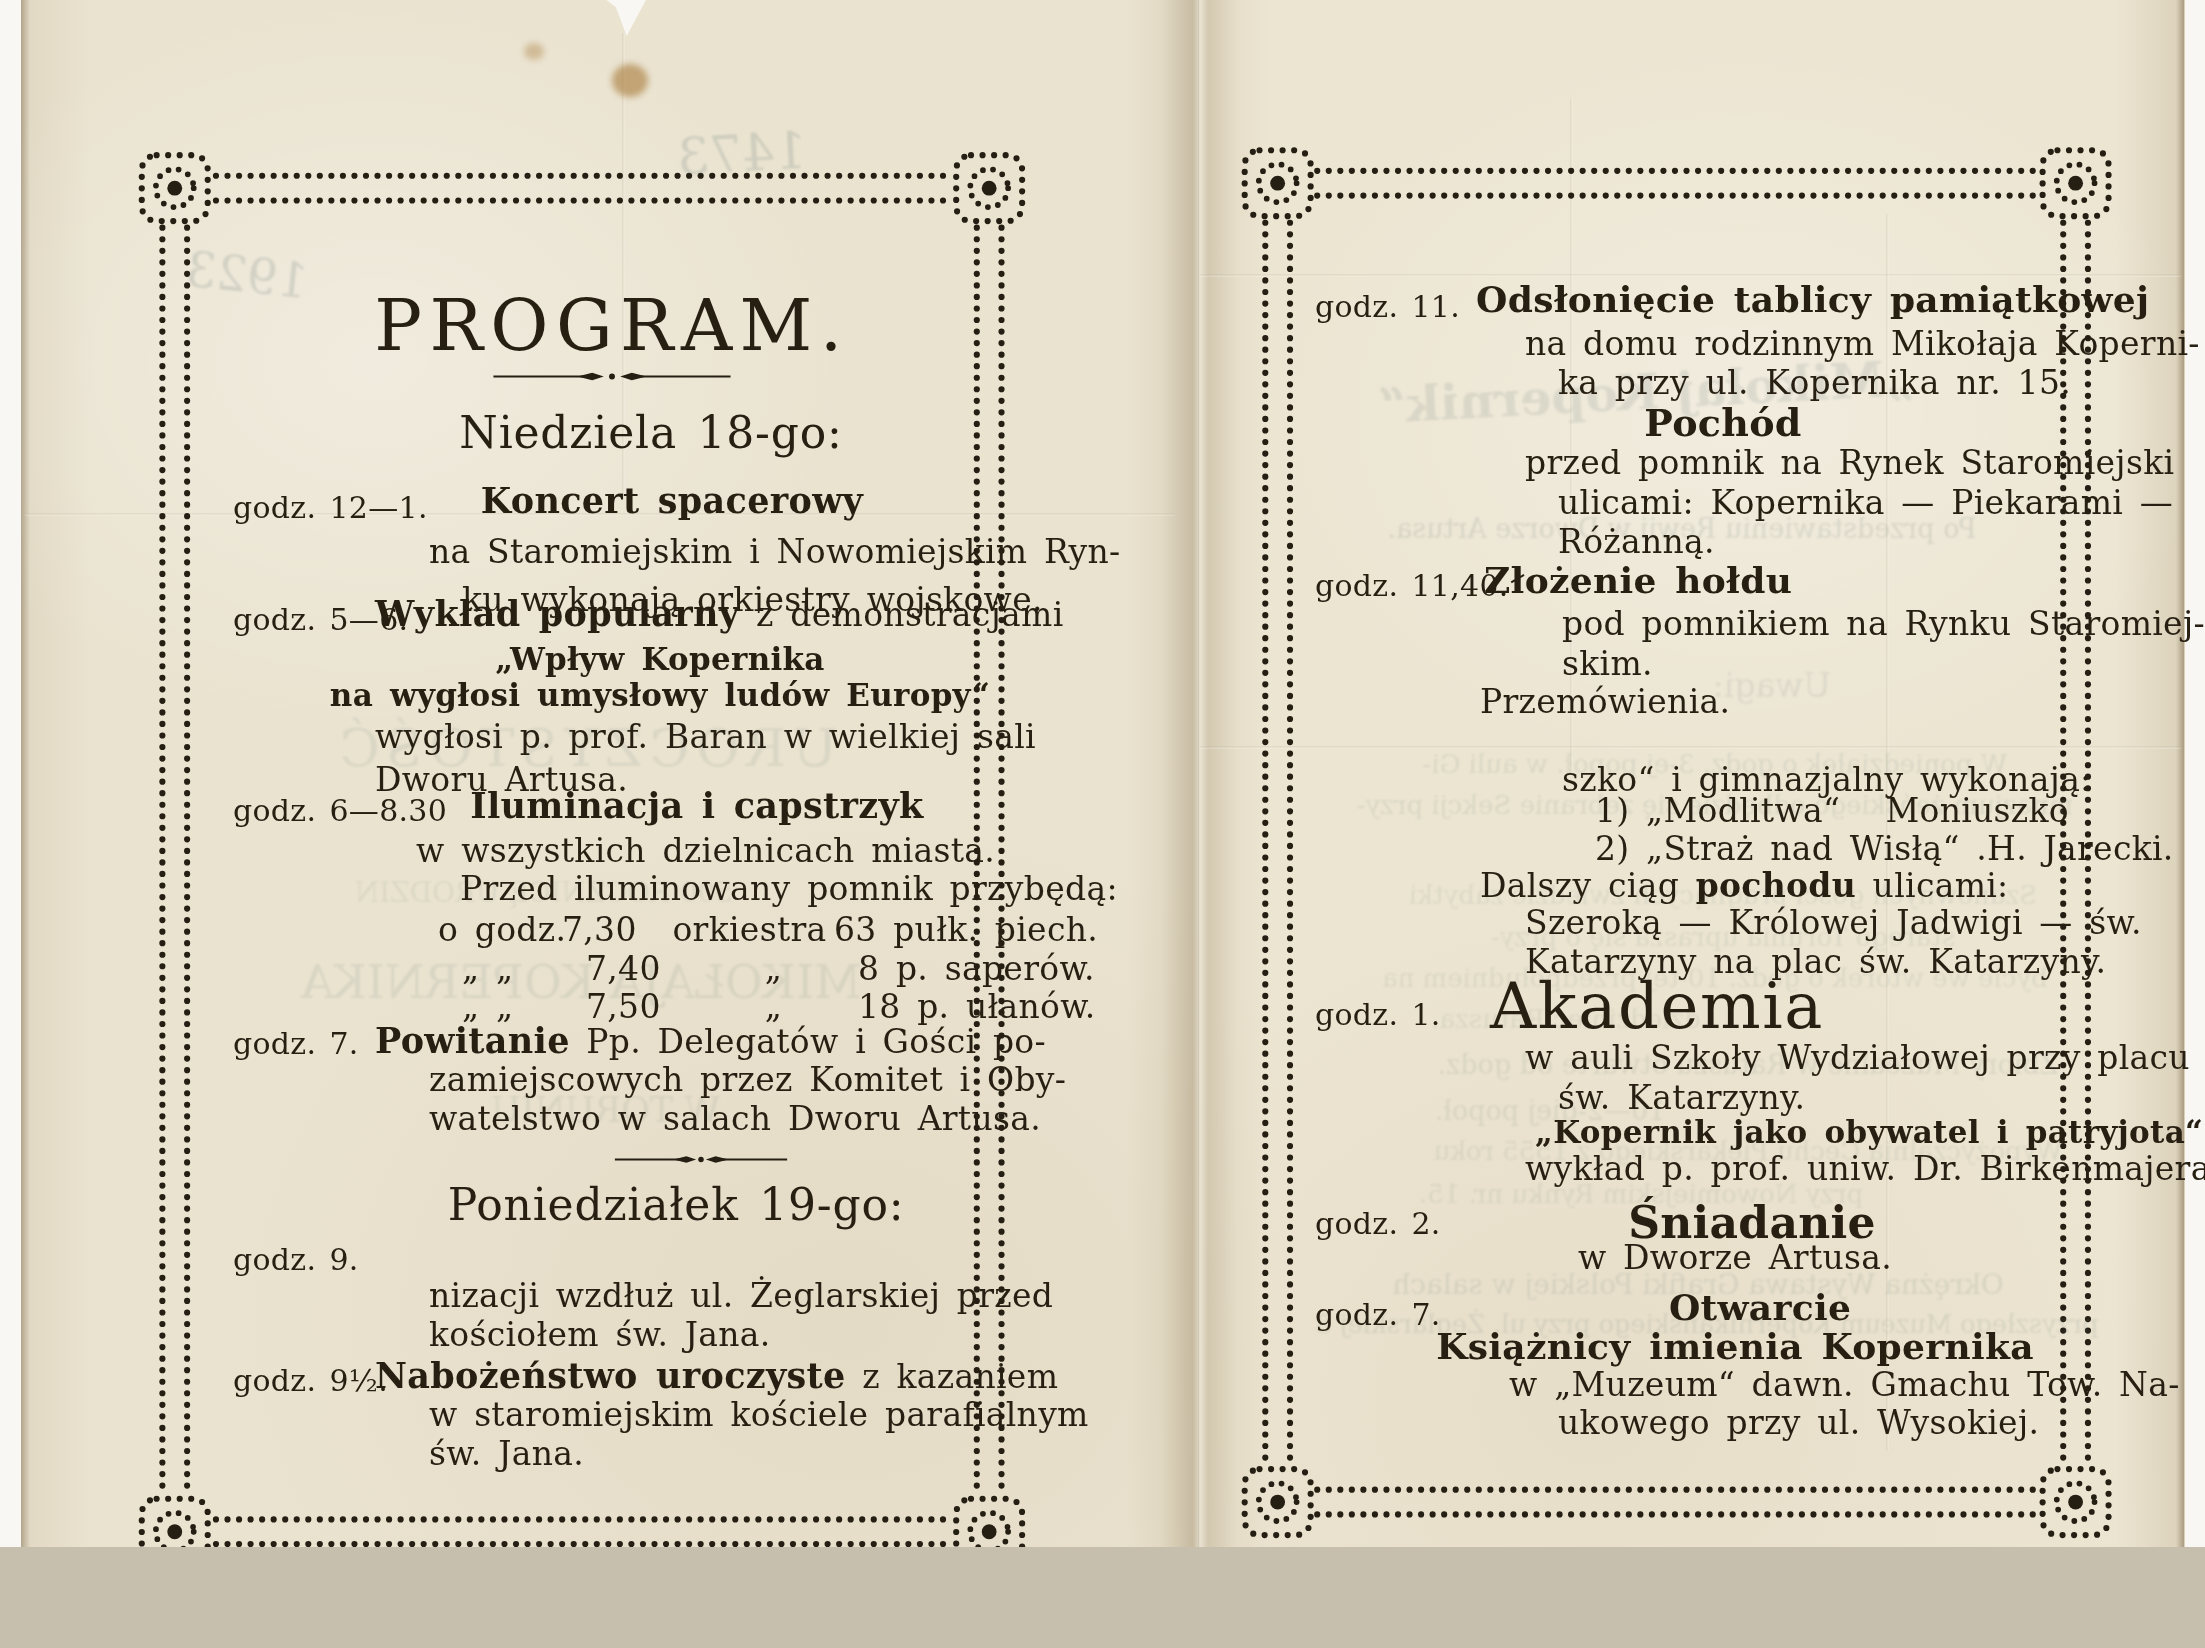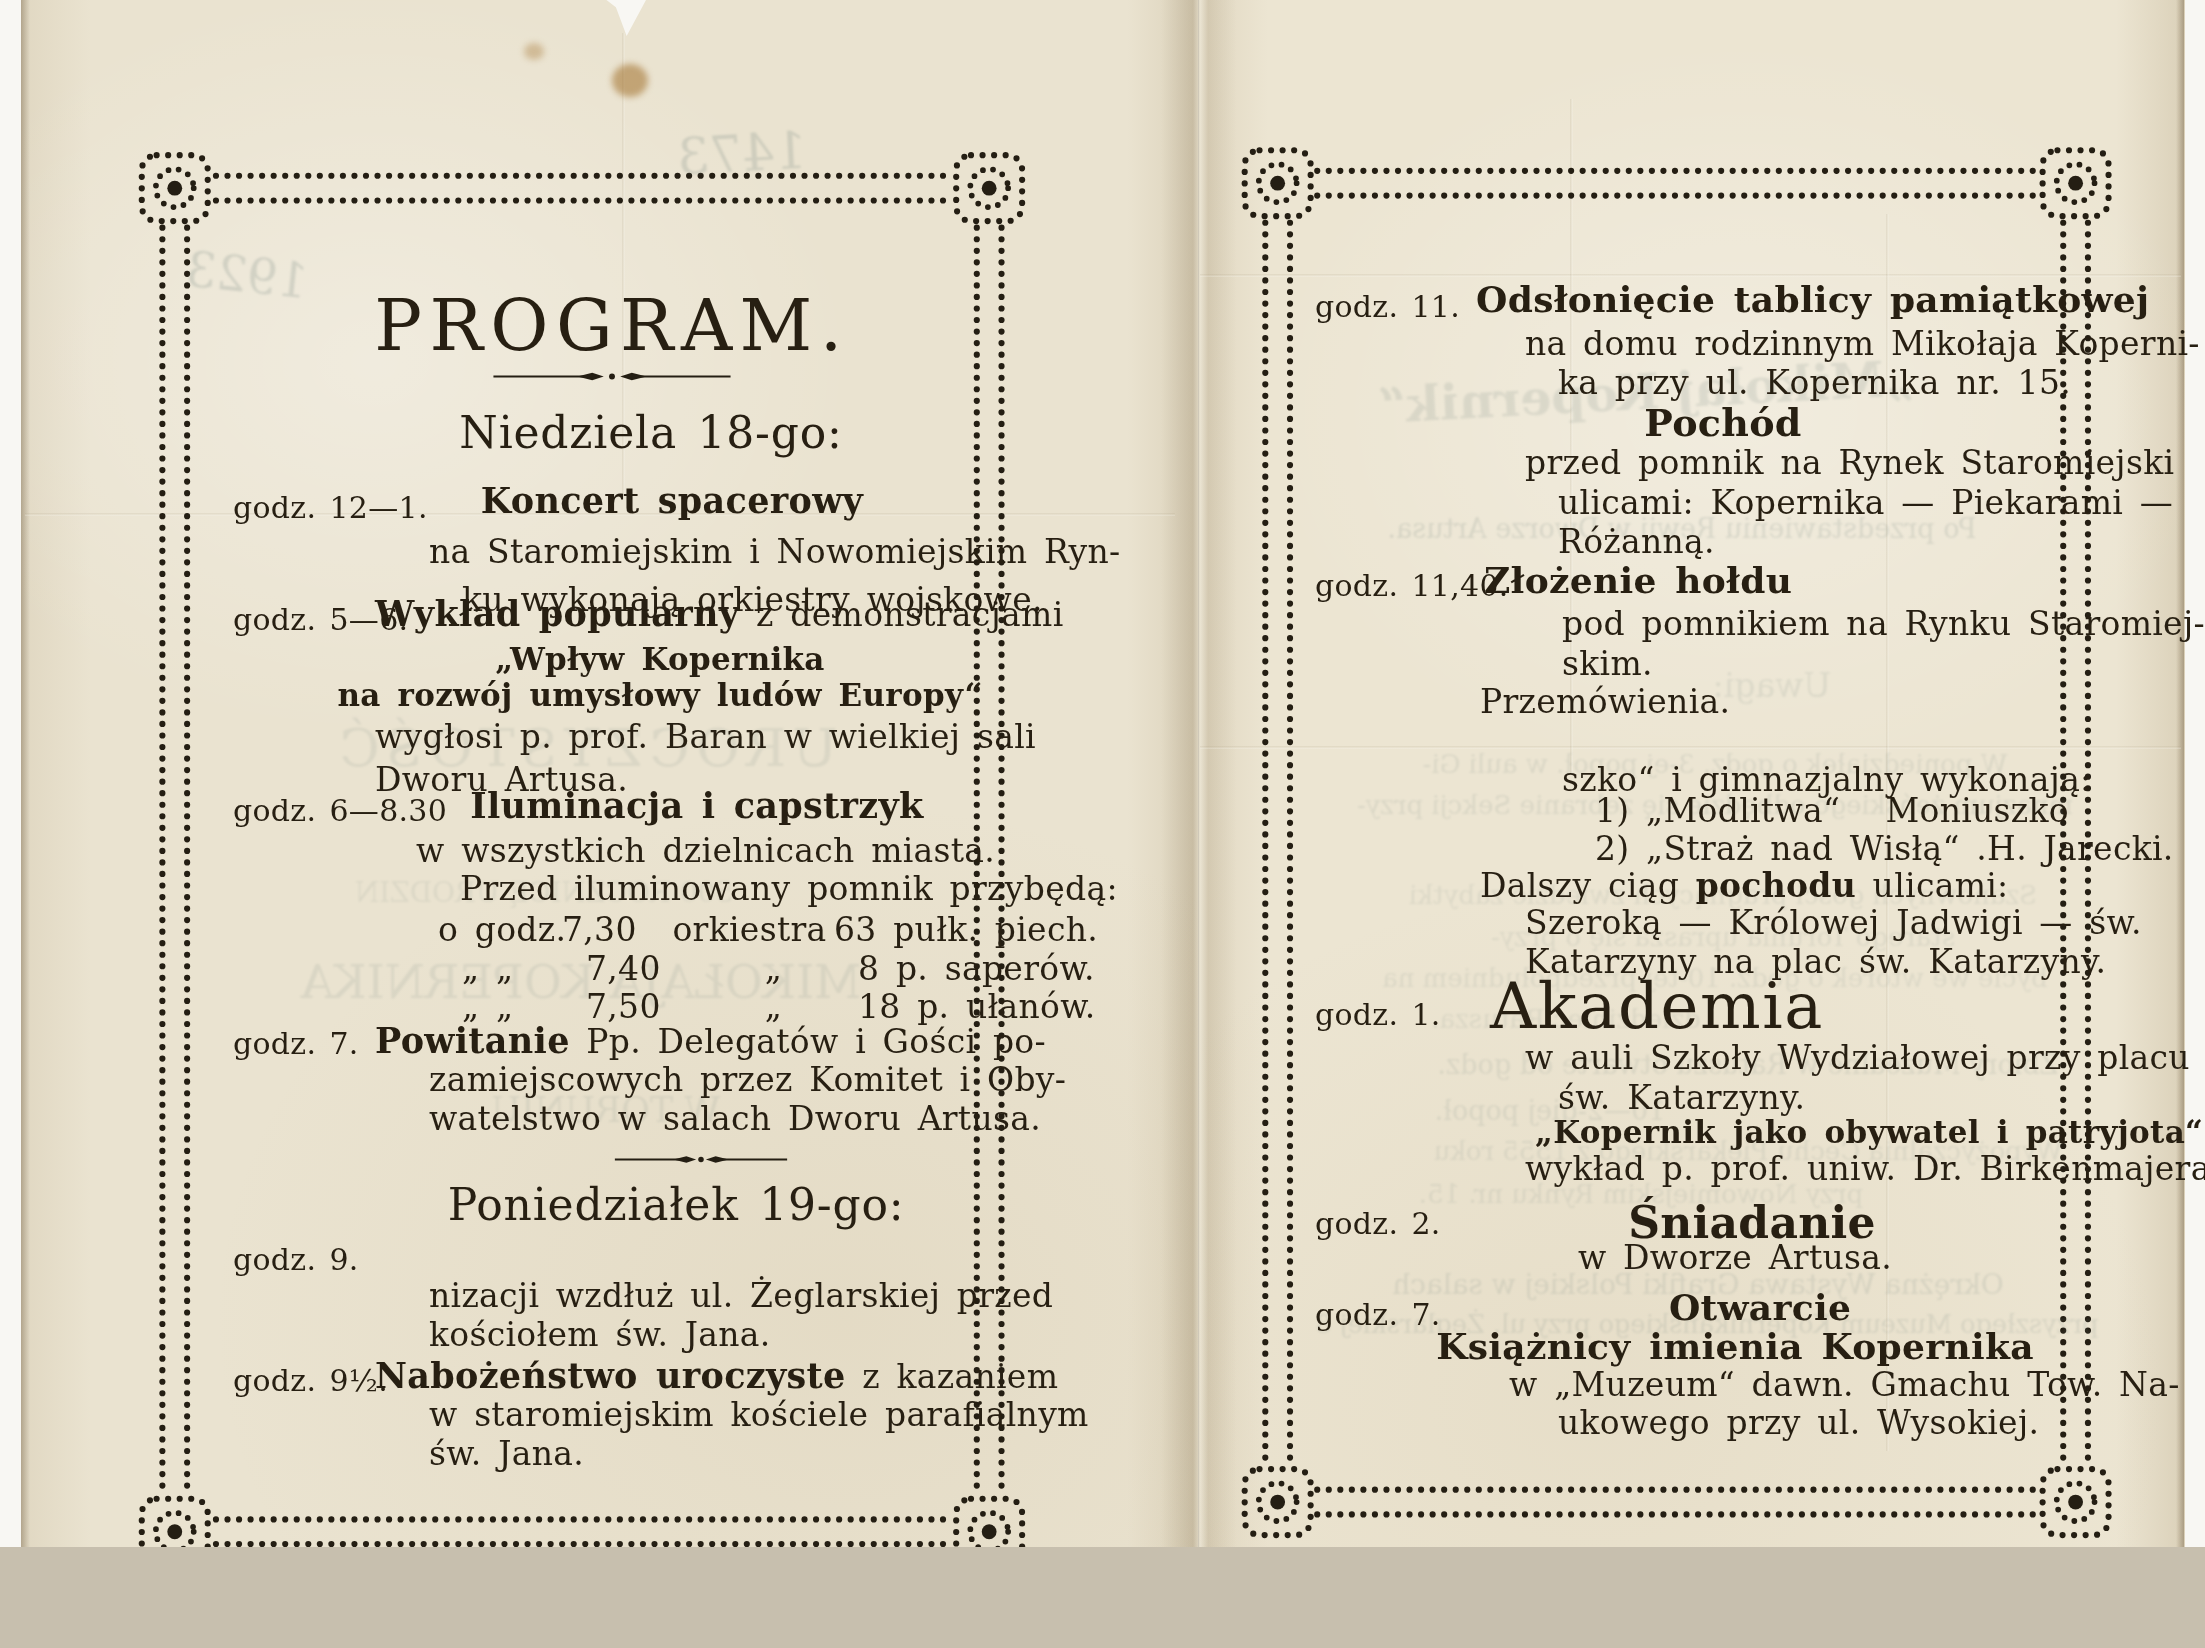--- a/index.html
+++ b/index.html
@@ -192,21 +192,21 @@
   <div class="t c day" style="left:651px;top:409px">Niedziela 18-go:</div>
 
   <div class="t time" style="left:233px;top:491px">godz. 12—1.</div>
   <div class="t c hd" style="left:672px;top:482px">Koncert spacerowy</div>
   <div class="t" style="left:429px;top:534px">na Staromiejskim i Nowomiejskim Ryn-</div>
   <div class="t" style="left:462px;top:582px">ku wykonają orkiestry wojskowe.</div>
 
   <div class="t time" style="left:233px;top:603px">godz. 5—6.</div>
   <div class="t" style="left:375px;top:595px"><span class="hd">Wykład popularny</span><span> z demonstracjami</span></div>
   <div class="t c q" style="left:660px;top:642px">„Wpływ Kopernika</div>
-  <div class="t c q" style="left:660px;top:678px">na rozwój umysłowy ludów Europy“</div>
+  <div class="t c q" style="left:660px;top:678px">na wygłosi umysłowy ludów Europy“</div>
   <div class="t" style="left:375px;top:719px">wygłosi p. prof. Baran w wielkiej sali</div>
   <div class="t" style="left:375px;top:762px">Dworu Artusa.</div>
 
   <div class="t time" style="left:233px;top:794px">godz. 6—8.30</div>
   <div class="t" style="left:416px;top:833px">w wszystkich dzielnicach miasta.</div>
   <div class="t c hd" style="left:697px;top:787px">Iluminacja i capstrzyk</div>
   <div class="t" style="left:460px;top:871px">Przed iluminowany pomnik przybędą:</div>
   <div class="t srow" style="left:438px;top:912px">
     <span class="sc1">o godz.</span><span class="sc2">7,30</span><span class="sc3">orkiestra</span><span class="sc4">63 pułk. piech.</span>
   </div>

